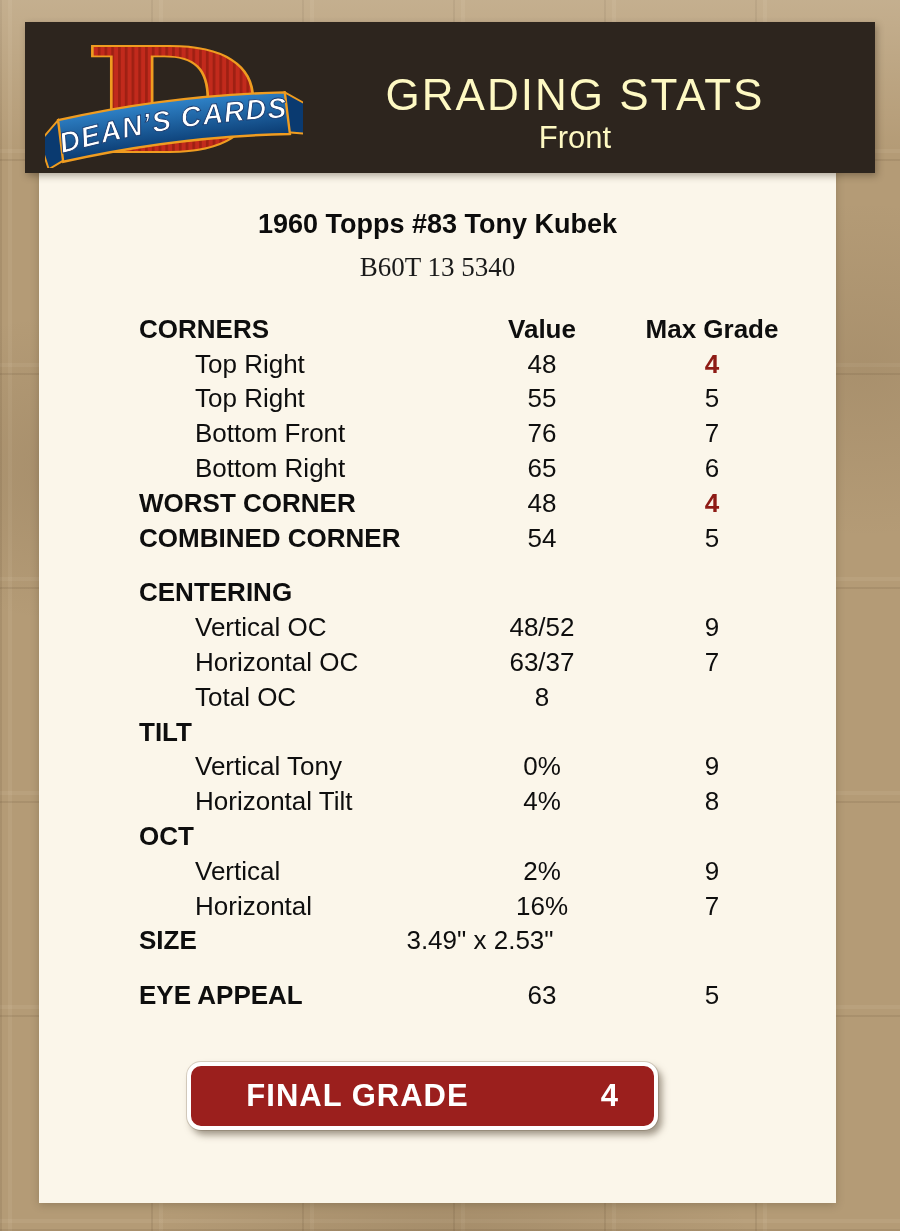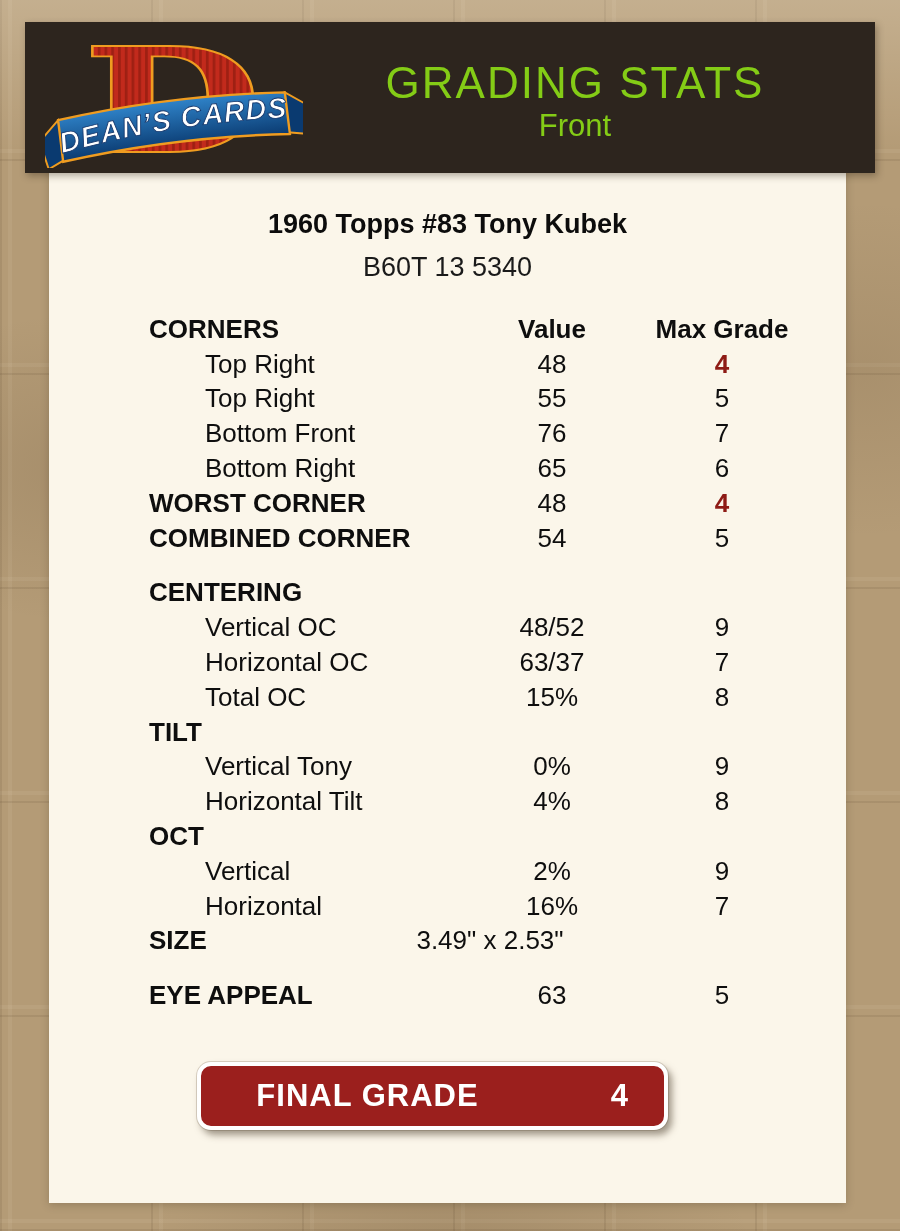--- a/index.html
+++ b/index.html
@@ -17,46 +17,46 @@
       radial-gradient(ellipse 300px 220px at 8% 38%, rgba(86,66,42,.14), transparent 70%),
       radial-gradient(ellipse 320px 240px at 96% 30%, rgba(86,66,42,.12), transparent 70%),
       radial-gradient(ellipse 420px 200px at 50% 101%, rgba(86,66,42,.16), transparent 72%),
       repeating-linear-gradient(0deg, rgba(84,64,40,.12) 0 2px, transparent 2px 214px),
       repeating-linear-gradient(90deg, rgba(84,64,40,.12) 0 2px, transparent 2px 151px),
       repeating-linear-gradient(0deg, transparent 0 8px, rgba(255,240,218,.07) 8px 12px, transparent 12px 214px),
       repeating-linear-gradient(90deg, transparent 0 8px, rgba(255,240,218,.07) 8px 12px, transparent 12px 151px);
   }
   
   .panel{
-    position:absolute;left:49px;top:30px;width:797px;height:1173px;z-index:1;
+    position:absolute;left:39px;top:30px;width:797px;height:1173px;z-index:1;
     background:var(--panel-cream,#fbf6ea);
     box-shadow:0 2px 8px rgba(60,48,30,.25);
   }
   
   .header-bar{
     position:absolute;left:25px;top:22px;width:850px;height:151px;z-index:2;
     background:var(--header-brown,#2d251e);
     box-shadow:2px 3px 7px rgba(40,30,18,.35);
   }
   .logo-wrap{position:absolute;left:20px;top:8px;width:258px;height:138px;}
   .header-titles{
-    position:absolute;left:300px;top:4px;width:500px;height:151px;
+    position:absolute;left:300px;top:16px;width:500px;height:151px;
     display:flex;flex-direction:column;align-items:center;justify-content:center;
-    color:#84cc16;text-align:right;
+    color:#fef9c3;text-align:right;
   }
   .header-title{font-size:44px;letter-spacing:2px;line-height:1.1;font-weight:400;}
   .header-subtitle{font-size:31px;font-weight:400;}
 
   .card-title{
     margin:178px 20px 0 20px;text-align:center;
     font-size:27px;font-weight:bold;color:#0c0c0c;line-height:1.2;
   }
   .card-serial{
     margin:11px 20px 0 20px;text-align:center;
-    font-size:27px;color:#1a1a1a;line-height:1.2;
+    font-size:27px;color:#1a1a1a;line-height:1.2;font-family:Liberation Serif, serif;
   }
 
   
   .grading-table{
     position:absolute;left:100px;top:282px;width:658px;
     font-size:26px;color:#0e0e0e;
   }
   .t-row{display:grid;grid-template-columns:318px 170px 170px;height:34.8px;align-items:center;}
   .t-label{text-align:left;white-space:nowrap;}
   .t-value,.t-max{text-align:center;white-space:nowrap;}
@@ -144,21 +144,20 @@
         <div class="t-value">48/52</div>
         <div class="t-max">9</div>
       </div>
       <div class="t-row r-item">
         <div class="t-label">Horizontal OC</div>
         <div class="t-value">63/37</div>
         <div class="t-max">7</div>
       </div>
       <div class="t-row r-item">
         <div class="t-label">Total OC</div>
-        <div class="t-value">15%</div>
         <div class="t-max">8</div>
       </div>
       <div class="t-row r-section">
         <div class="t-label">TILT</div>
         <div class="t-value"></div>
         <div class="t-max"></div>
       </div>
       <div class="t-row r-item">
         <div class="t-label">Vertical Tony</div>
         <div class="t-value">0%</div>

